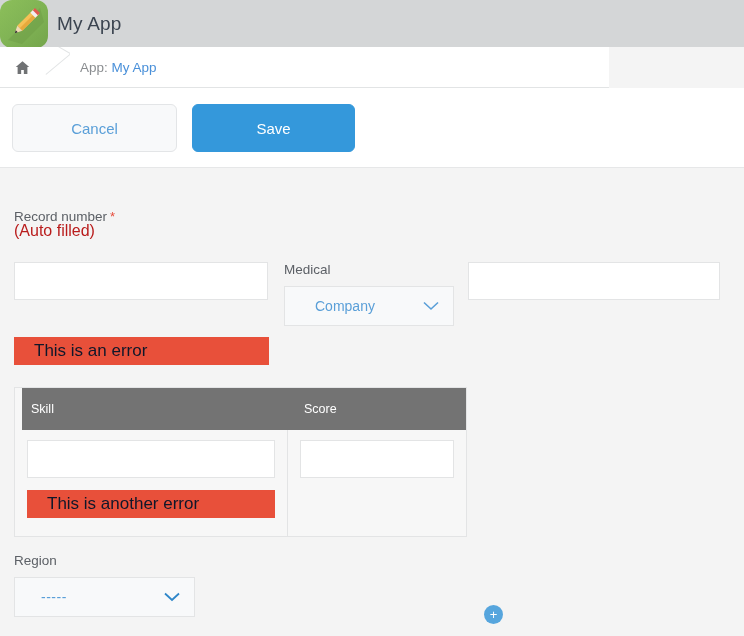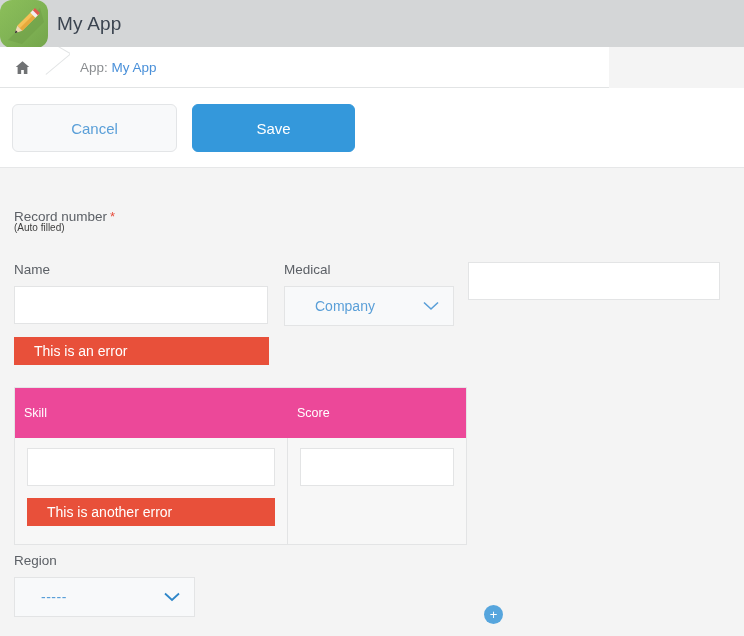--- a/index.html
+++ b/index.html
@@ -79,21 +79,21 @@
   .form { position: absolute; left: 0; top: 169px; width: 744px; bottom: 0; background: #f4f4f4; }
 
   .field-label {
     font-size: 13.5px; color: #5c6066; white-space: nowrap;
   }
   .req-star { color: #e74c3c; font-size: 13px; margin-left: 3px; }
 
   .rec-label { position: absolute; left: 14px; top: 40px; }
   .rec-value {
     position: absolute; left: 14px; top: 53px;
-    font-size: 10px; color: #404040; text-align: center;
+    font-size: 16px; color: #b91c1c; text-align: center;
   }
 
   .col { position: absolute; }
   .col-name    { left: 14px;  top: 93px; width: 254px; }
   .col-industry{ left: 284px; top: 93px; width: 170px; }
   .col-company { left: 468px; top: 93px; width: 252px; }
 
   .col .field-label { display: block; margin-bottom: 9px; }
 
   .text-input {
@@ -110,32 +110,32 @@
   }
   .select-value {
     font-size: 14px; color: #5a9fd8; margin-left: 30px; white-space: nowrap;
   }
   .select-chevron {
     position: absolute; right: 14px; top: 50%; transform: translateY(-50%);
     color: #5a9fd8; line-height: 0;
   }
 
   .error-bar {
-    background: #e8503a; color: #ffffff;
-    font-size: 14px; height: 28px; display: flex; align-items: center;
+    background: #e8503a; color: #0f172a;
+    font-size: 17px; height: 28px; display: flex; align-items: center;
     padding-left: 20px; white-space: nowrap;
   }
   .error-name { position: absolute; left: 14px; top: 168px; width: 255px; }
 
   
   .tbl {
     position: absolute; left: 14px; top: 218px; width: 453px;
     background: #f7f7f7; border: 1px solid #e3e4e5;
   }
-  .tbl-head { display: flex; background: #ec4899; height: 50px; }
+  .tbl-head { display: flex; background: #737373; height: 42px; margin-left: 7px; }
   .th {
     color: #ffffff; font-size: 12.5px; display: flex; align-items: center;
     padding-left: 9px;
   }
   .th-skill { width: 273px; }
   .th-score { flex: 1; }
   .tbl-row { display: flex; min-height: 106px; }
   .td {
     padding: 10px 12px 0 12px;
     border-right: 1px solid #e3e4e5;
@@ -193,21 +193,20 @@
     <div class="btn btn-cancel">Cancel</div>
     <div class="btn btn-save">Save</div>
   </div>
 
   <div class="form">
 
     <div class="field-label rec-label"><span>Record number</span><span class="req-star">*</span></div>
     <div class="rec-value">(Auto filled)</div>
 
     <div class="col col-name">
-      <span class="field-label">Name</span>
       <input class="text-input" type="text" value="" style="">
     </div>
 
     <div class="col col-industry">
       <span class="field-label">Medical</span>
       <div class="select-box">
         <span class="select-value">Company</span>
         <span class="select-chevron">
           <svg width="16" height="10" viewBox="0 0 16 10">
               <path d="M1 1.5 L8 8 L15 1.5" stroke="#5a9fd8" stroke-width="1.6" fill="none"></path>

